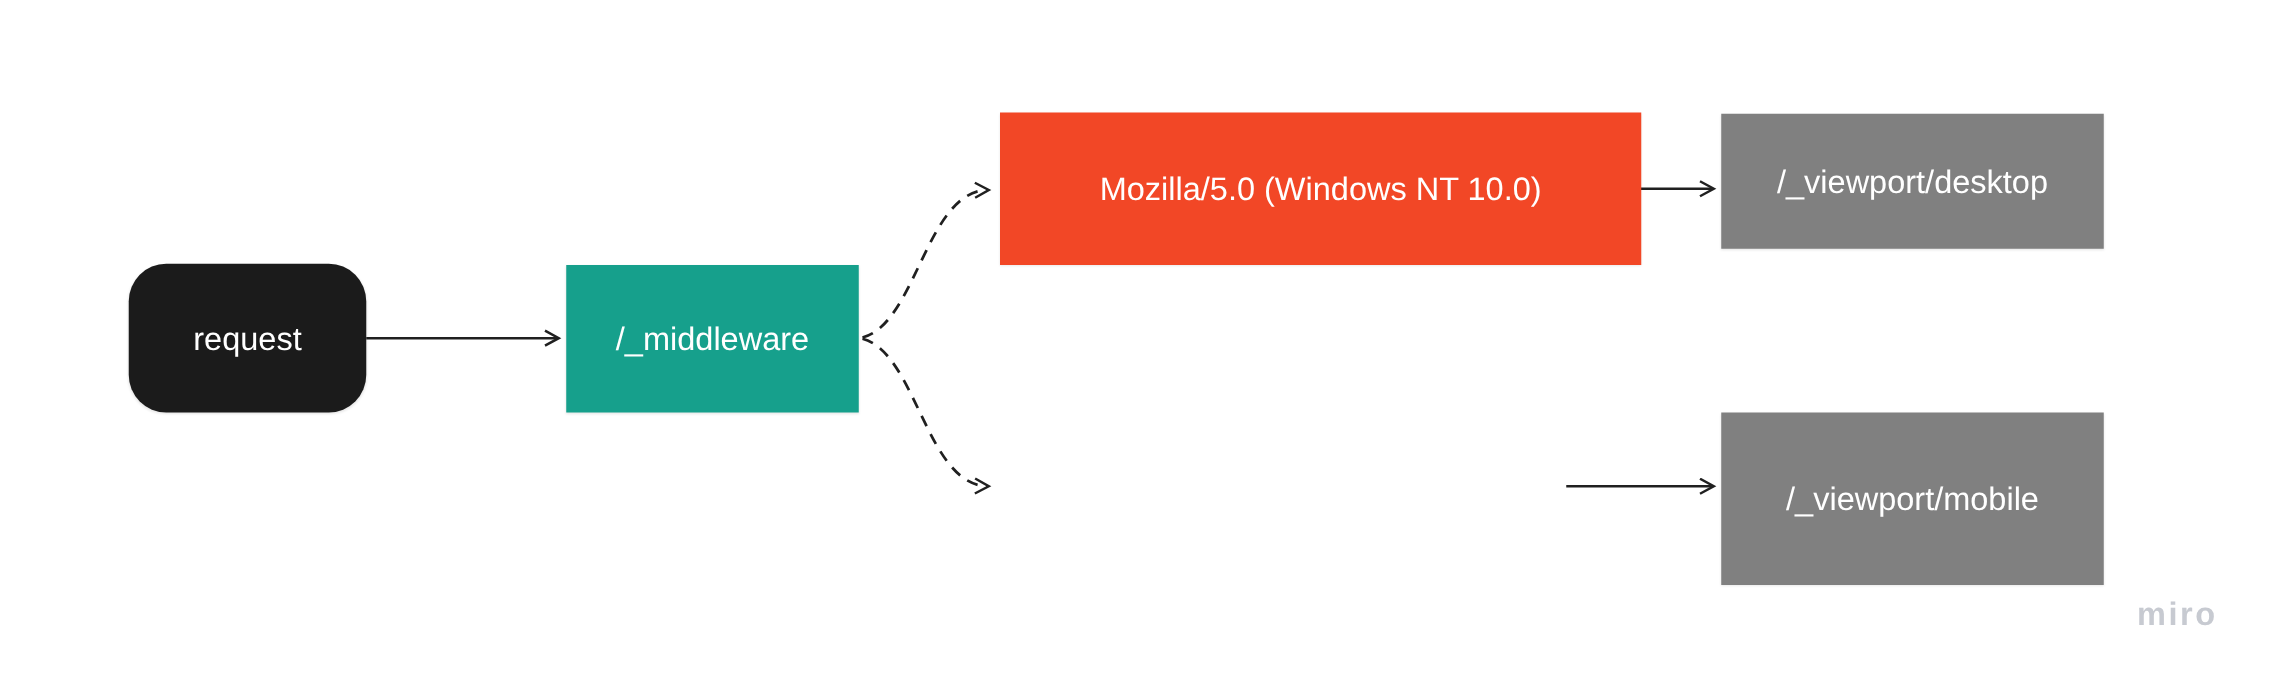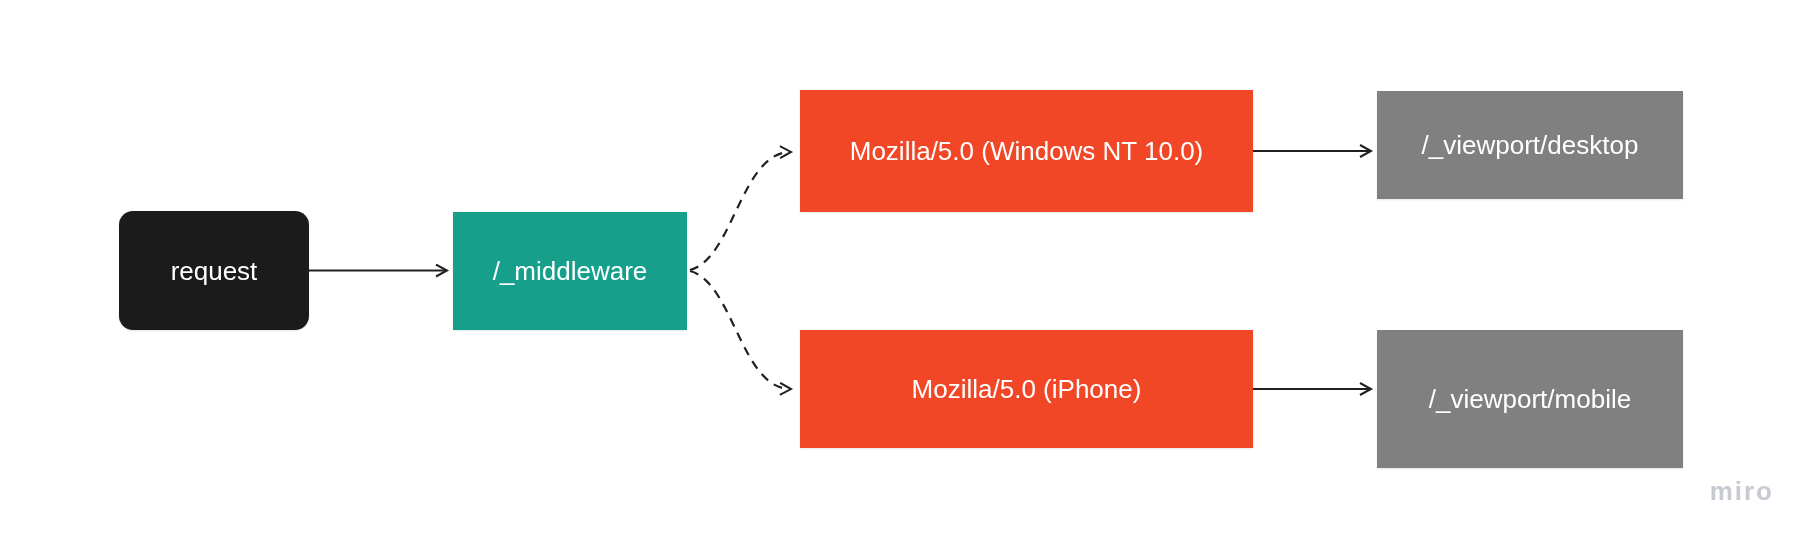--- a/index.html
+++ b/index.html
@@ -24,23 +24,23 @@
     display: flex;
     align-items: center;
     justify-content: center;
     color: #ffffff;
     font-size: 26px;
     line-height: 1;
     box-shadow: 0 1px 2px rgba(0,0,0,0.10);
     cursor: default;
     white-space: nowrap;
   }
-  .node-request    { left: 103px;  top: 211px; width: 190px; height: 119px; background: #1b1b1b; border-radius: 14px; margin-left: 16px; }
+  .node-request    { left: 103px;  top: 211px; width: 190px; height: 119px; background: #1b1b1b; border-radius: 30px; }
   .node-middleware { left: 453px;  top: 212px; width: 234px; height: 118px; background: #16a08c; }
-  .node-ua-desktop { left: 800px;  top: 90px;  width: 453px; height: 122px; background: #f24726; }
+  .node-ua-desktop { left: 800px;  top: 90px;  width: 513px; height: 122px; background: #f24726; }
   .node-vp-desktop { left: 1377px; top: 91px;  width: 306px; height: 108px; background: #808080; }
   .node-ua-mobile  { left: 800px;  top: 330px; width: 453px; height: 118px; background: #f24726; }
   .node-vp-mobile  { left: 1377px; top: 330px; width: 306px; height: 138px; background: #808080; }
   .watermark {
     position: absolute;
     right: 44px;
     bottom: 42px;
     color: #c7cad1;
     font-size: 26px;
     font-weight: 700;
@@ -74,23 +74,20 @@
   </div>
 
   <div class="node node-ua-desktop">
     <span>Mozilla/5.0 (Windows NT 10.0)</span>
   </div>
 
   <div class="node node-vp-desktop">
     <span>/_viewport/desktop</span>
   </div>
 
-  <div class="node node-ua-mobile">
-    <span>Mozilla/5.0 (iPhone)</span>
-  </div>
 
   <div class="node node-vp-mobile">
     <span>/_viewport/mobile</span>
   </div>
 
   <div class="watermark">miro</div>
 
 </div>
 
 </body></html>

